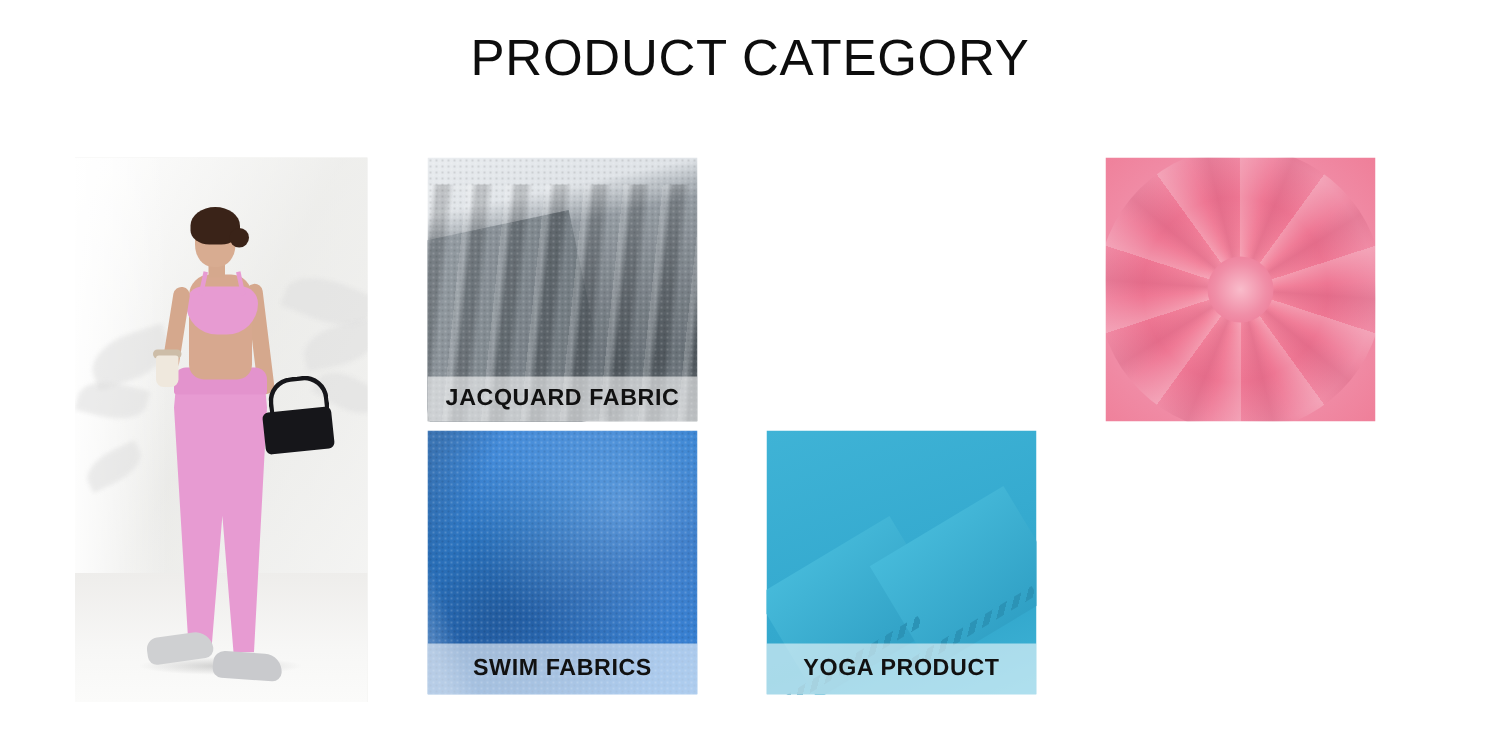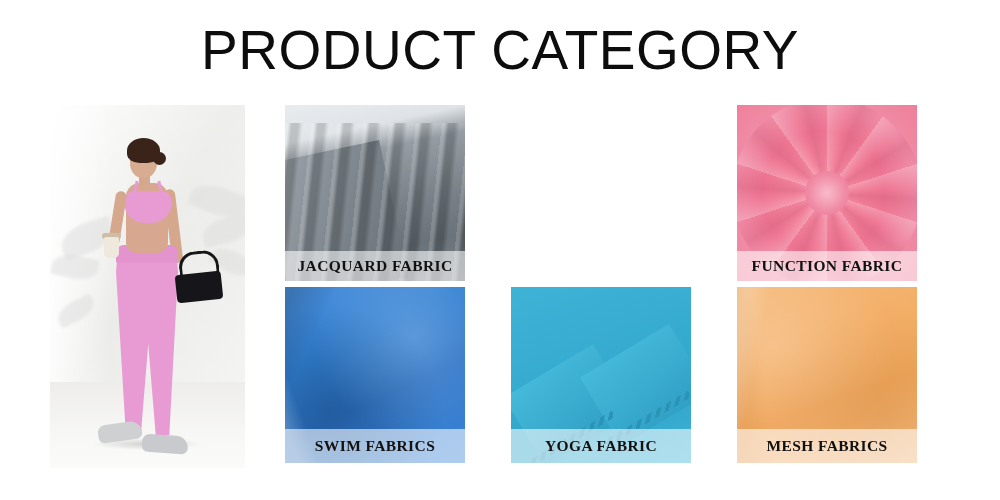--- a/index.html
+++ b/index.html
@@ -8,21 +8,21 @@
     font-family:"Liberation Sans", sans-serif;
     overflow:hidden;position:relative;
   }
   .page{position:absolute;inset:0;background:#fff;}
 
   
   .page-title{
     position:absolute;left:0;top:22px;width:1000px;
     text-align:center;
     font-family:"Liberation Sans", sans-serif;
-    font-size:55px;line-height:1.05;
+    font-size:34px;line-height:1.05;
     font-weight:400;letter-spacing:0.5px;
     color:#0d0d0d;
     white-space:nowrap;
   }
 
   
   .hero{
     position:absolute;left:50px;top:105px;width:195px;height:363px;
     overflow:hidden;background:#efefee;
   }
@@ -133,21 +133,21 @@
     background-image:
       radial-gradient(rgba(0,0,0,.10) 0.6px, transparent 0.7px),
       radial-gradient(rgba(255,255,255,.16) 0.6px, transparent 0.7px);
     background-size:4px 4px,4px 4px;
     background-position:0 0,2px 2px;
   }
   .caption{
     position:absolute;left:0;right:0;bottom:0;height:30px;
     display:flex;align-items:center;justify-content:center;
     background:rgba(255,255,255,.58);
-    font-family:Liberation Serif, serif;
+    font-family:Liberation Sans, sans-serif;
     font-size:15.5px;font-weight:700;letter-spacing:.4px;
     color:#111;white-space:nowrap;
   }
   .caption.tall{height:34px;}
 
   
   .jacquard{
     background:linear-gradient(168deg,#e9ecef 0%,#dfe3e7 18%,#8d959c 30%,#6f777e 58%,#5f686f 78%,#717a81 100%);
   }
   .jacquard .folds{
@@ -272,43 +272,35 @@
       <div class="mesh"></div>
       <div class="caption">JACQUARD FABRIC</div>
     </div>
 
 
     <div class="tile c2 r0">
       <div class="tex function">
         <div class="swirl"></div>
         <div class="core"></div>
       </div>
-      <div class="caption">FUNCTION FABRIC</div>
     </div>
 
     <div class="tile c0 r1">
       <div class="tex swim">
         <div class="crease"></div>
       </div>
       <div class="mesh"></div>
       <div class="caption tall">SWIM FABRICS</div>
     </div>
 
     <div class="tile c1 r1">
       <div class="tex yoga">
         <div class="sheetA"></div>
         <div class="sheetB"></div>
         <div class="zig zigA"></div>
         <div class="zig zigB"></div>
       </div>
-      <div class="caption tall">YOGA FABRIC</div>
-    </div>
-
-    <div class="tile c2 r1">
-      <div class="tex meshfab">
-        <div class="wave"></div>
-      </div>
-      <div class="mesh"></div>
-      <div class="caption tall">MESH FABRICS</div>
-    </div>
+      <div class="caption tall">YOGA PRODUCT</div>
+    </div>
+
 
   </div>
 </div>
 
 </body></html>

